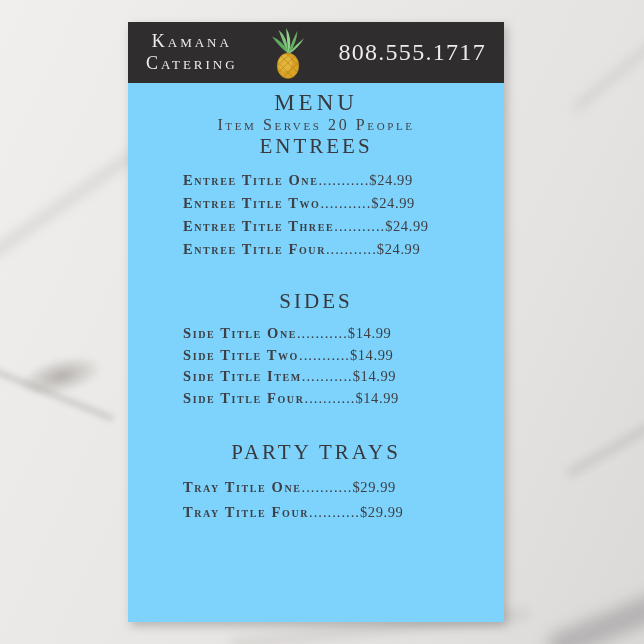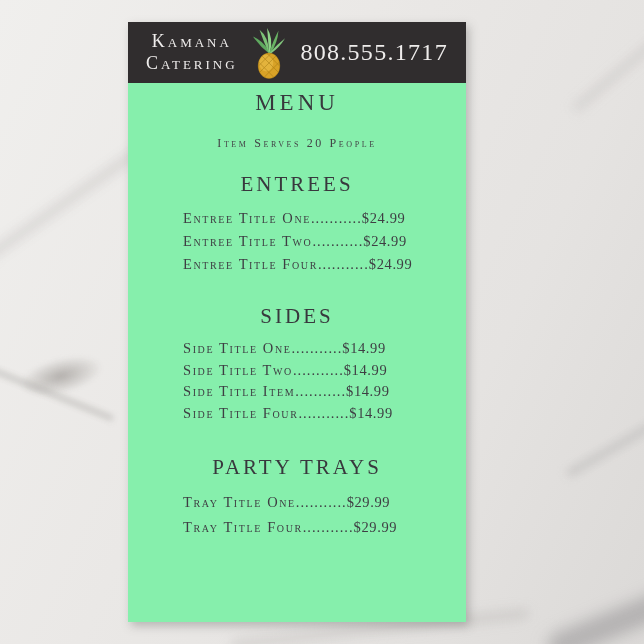--- a/index.html
+++ b/index.html
@@ -21,54 +21,54 @@
     background:rgba(140,138,140,.5);filter:blur(8px);transform:rotate(-22deg);}
   .vein-e{left:556px;top:428px;width:170px;height:8px;border-radius:4px;
     background:rgba(158,156,156,.35);filter:blur(5px);transform:rotate(-30deg);}
   .vein-f{left:556px;top:58px;width:150px;height:8px;border-radius:4px;
     background:rgba(176,173,171,.35);filter:blur(6px);transform:rotate(-40deg);}
   .vein-g{left:230px;top:624px;width:300px;height:10px;border-radius:5px;
     background:rgba(165,162,160,.3);filter:blur(6px);transform:rotate(-6deg);}
 
   
   .card{
-    position:absolute;left:128px;top:22px;width:338px;height:600px;
-    background:#86efac;box-shadow:3px 4px 9px rgba(90,88,86,.35);
+    position:absolute;left:128px;top:22px;width:376px;height:600px;
+    background:#7dd3fc;box-shadow:3px 4px 9px rgba(90,88,86,.35);
   }
   .band{background:#302d2e;color:#eeeceb;}
   .card-header{
     position:absolute;left:0;top:0;width:100%;height:61px;
     display:flex;align-items:center;justify-content:space-between;
     padding:0 18px;box-sizing:border-box;
   }
   .brand{text-align:center;font-variant:small-caps;font-size:18px;
     letter-spacing:3px;line-height:1.18;color:#efedec;white-space:nowrap;}
   .pineapple{width:38px;height:53px;margin-top:2px;flex:0 0 auto;}
   .phone{font-size:24px;letter-spacing:1.3px;color:#eeeceb;white-space:nowrap;}
 
   .menu-body{
     position:absolute;left:0;top:61px;width:100%;
     display:flex;flex-direction:column;align-items:center;color:#3c3c41;
   }
   .menu-title{font-size:23px;letter-spacing:4px;margin-top:7px;color:#38383d;}
-  .menu-subtitle{font-variant:small-caps;font-size:12px;letter-spacing:2.6px;
-    margin-top:20px;color:#434347;}
+  .menu-subtitle{font-variant:small-caps;font-size:16px;letter-spacing:2.6px;
+    margin-top:0;color:#434347;}
   .section-heading{font-size:21px;letter-spacing:3px;color:#38383d;}
-  .h-entrees{margin-top:21px;}
+  .h-entrees{}
   .h-sides{margin-top:28px;}
   .h-trays{margin-top:31px;}
   .items{align-self:flex-start;margin-left:55px;text-align:left;}
   .items-entrees{margin-top:10px;}
   .items-sides{margin-top:9px;}
   .items-trays{margin-top:10px;}
   .item{font-size:14.5px;white-space:nowrap;color:#3e3e43;}
   .items-entrees .item{line-height:23px;}
   .items-sides .item{line-height:21.5px;}
   .items-trays .item{line-height:25px;}
-  .item .t{font-variant:small-caps;letter-spacing:1.6px;}
+  .item .t{font-variant:small-caps;letter-spacing:1.6px;font-weight:bold;}
   .item .d{letter-spacing:1px;}
   .item .p{letter-spacing:.6px;}
 
   .card-footer{
     position:absolute;left:0;bottom:0;width:100%;height:33px;
     display:flex;align-items:center;justify-content:center;
   }
   .website{font-size:11.5px;letter-spacing:2.8px;color:#f0eeed;}
 </style>
 </head>
@@ -120,20 +120,21 @@
   </div>
 
   <div class="menu-body">
     <div class="menu-title">MENU</div>
     <div class="menu-subtitle">Item Serves 20 People</div>
 
     <div class="section-heading h-entrees">ENTREES</div>
     <div class="items items-entrees">
       <div class="item"><span class="t">Entree Title One</span><span class="d">...........</span><span class="p">$24.99</span></div>
       <div class="item"><span class="t">Entree Title Two</span><span class="d">...........</span><span class="p">$24.99</span></div>
+      <div class="item"><span class="t">Entree Title Three</span><span class="d">...........</span><span class="p">$24.99</span></div>
       <div class="item"><span class="t">Entree Title Four</span><span class="d">...........</span><span class="p">$24.99</span></div>
     </div>
 
     <div class="section-heading h-sides">SIDES</div>
     <div class="items items-sides">
       <div class="item"><span class="t">Side Title One</span><span class="d">...........</span><span class="p">$14.99</span></div>
       <div class="item"><span class="t">Side Title Two</span><span class="d">...........</span><span class="p">$14.99</span></div>
       <div class="item"><span class="t">Side Title Item</span><span class="d">...........</span><span class="p">$14.99</span></div>
       <div class="item"><span class="t">Side Title Four</span><span class="d">...........</span><span class="p">$14.99</span></div>
     </div>

